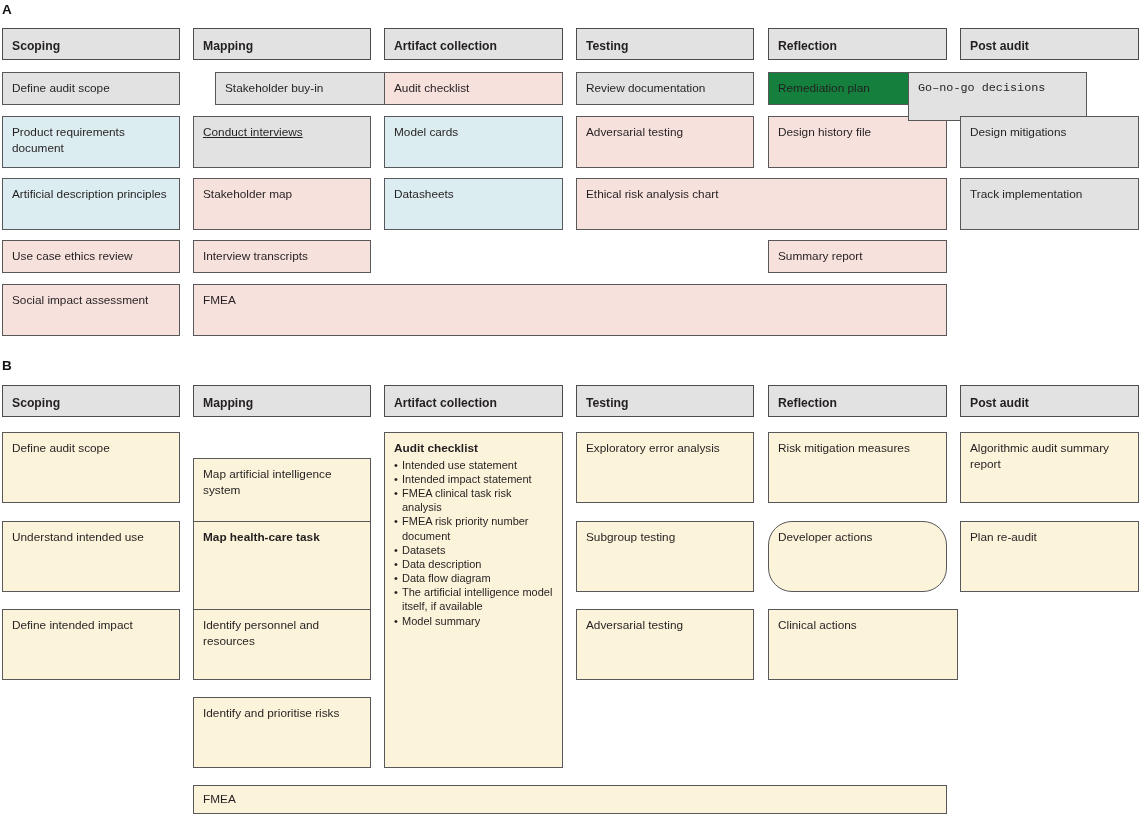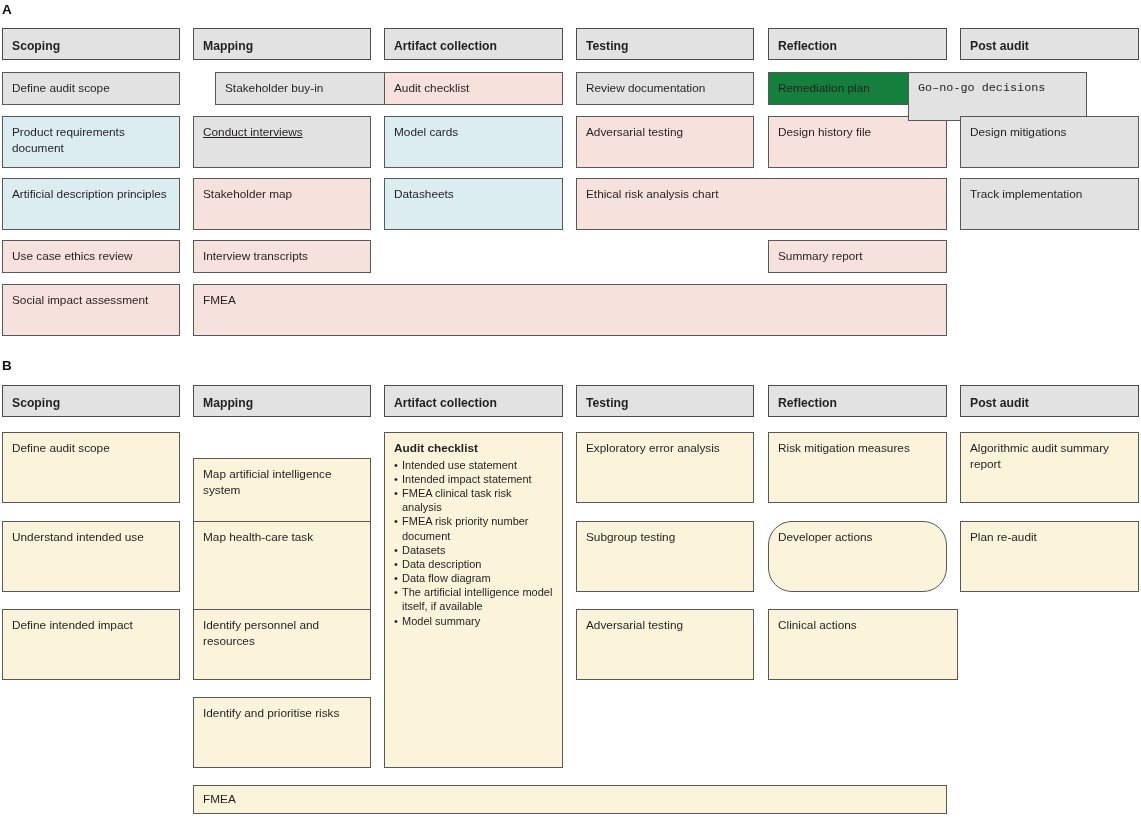--- a/index.html
+++ b/index.html
@@ -128,21 +128,21 @@
   <div class="box header" style="left:384px; top:385px; width:179px; height:32px;">Artifact collection</div>
   <div class="box header" style="left:576px; top:385px; width:178px; height:32px;">Testing</div>
   <div class="box header" style="left:768px; top:385px; width:179px; height:32px;">Reflection</div>
   <div class="box header" style="left:960px; top:385px; width:179px; height:32px;">Post audit</div>
 
   <div class="box cream" style="left:2px; top:432px; width:178px; height:71px;">Define audit scope</div>
   <div class="box cream" style="left:2px; top:521px; width:178px; height:71px;">Understand intended use</div>
   <div class="box cream" style="left:2px; top:609px; width:178px; height:71px;">Define intended impact</div>
 
   <div class="box cream" style="left:193px; top:432px; width:178px; height:71px;margin-top:26px;">Map artificial intelligence system</div>
-  <div class="box cream" style="left:193px; top:521px; width:178px; height:90px;">Map health-care task</div>
+  <div class="box cream" style="left:193px; top:521px; width:178px; height:90px;font-weight:bold;">Map health-care task</div>
   <div class="box cream" style="left:193px; top:609px; width:178px; height:71px;">Identify personnel and resources</div>
   <div class="box cream" style="left:193px; top:697px; width:178px; height:71px;">Identify and prioritise risks</div>
 
   <div class="box cream" style="left:384px; top:432px; width:179px; height:336px;">
     <span class="checklist-title">Audit checklist</span>
     <ul class="checklist">
       <li>Intended use statement</li>
       <li>Intended impact statement</li>
       <li>FMEA clinical task risk analysis</li>
       <li>FMEA risk priority number document</li>

